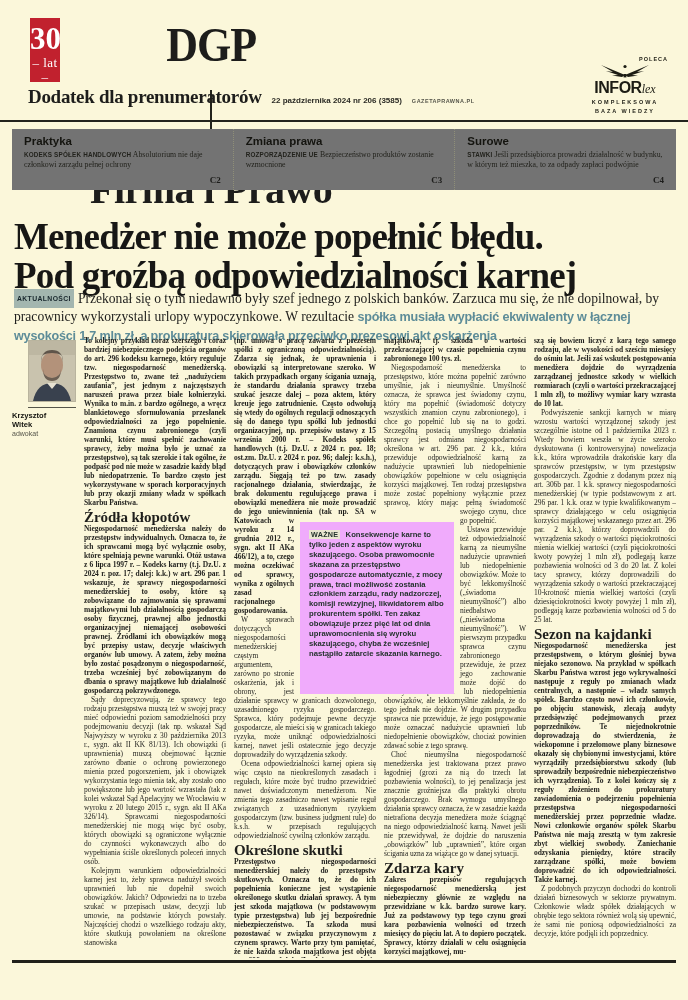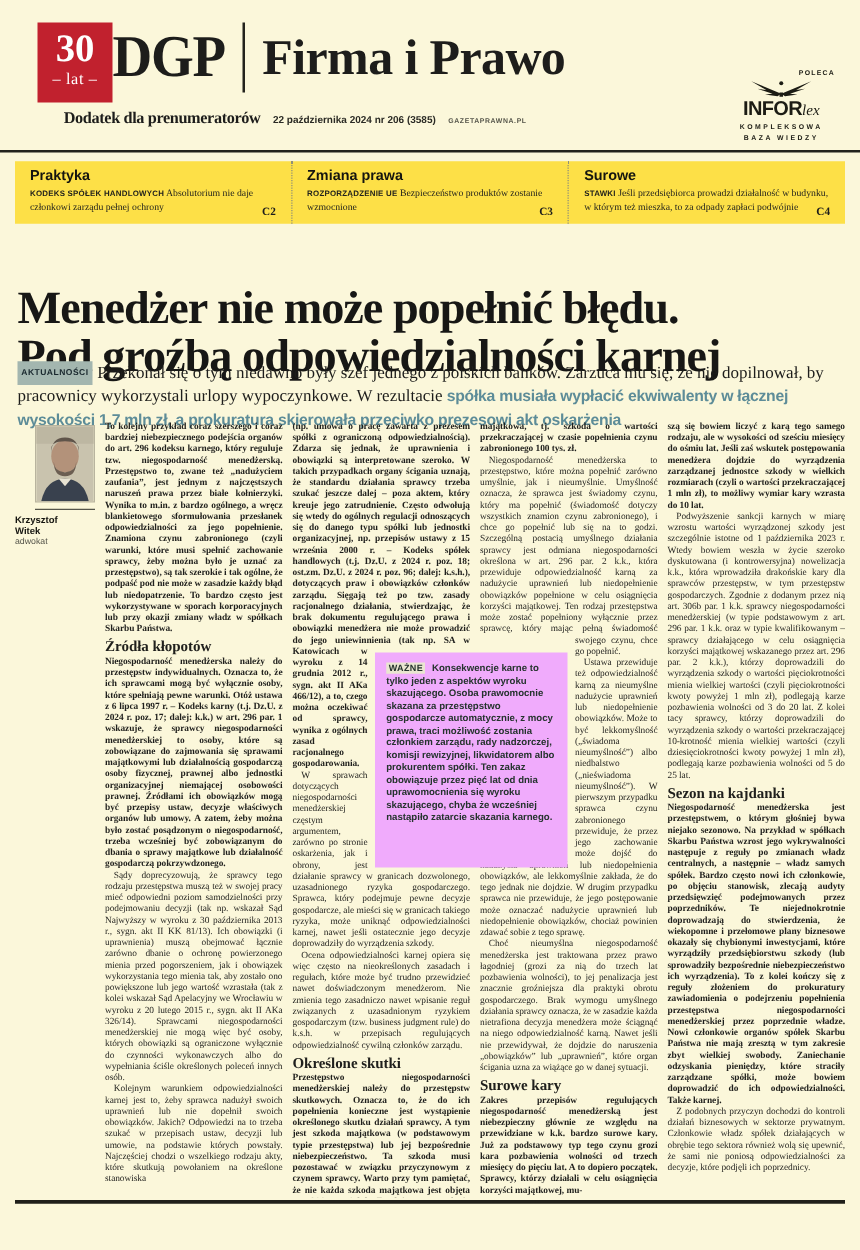--- a/index.html
+++ b/index.html
@@ -1,65 +1,65 @@
 <!DOCTYPE html>
 <html lang="pl"><head>
 <meta charset="utf-8">
 <style>
   html,body{margin:0;padding:0;}
   body{background:#e8e8e8;}
   .page{position:relative;width:688px;height:1000px;background:#fbf7da;overflow:hidden;
         font-family:"Liberation Serif",serif;color:#1d1d1b;margin:0 auto;}
 
   
-  .logo30{position:absolute;left:30px;top:18px;width:60px;height:64px;background:#c1212e;
+  .logo30{position:absolute;left:30px;top:18px;width:30px;height:64px;background:#c1212e;
           color:#fff;text-align:center;font-family:"Liberation Serif",serif;}
   .logo30 .n{display:block;font-size:31px;font-weight:700;line-height:34px;margin-top:4px;}
   .logo30 .l{display:block;font-size:13px;font-weight:400;line-height:14px;letter-spacing:.5px;}
-  .brandrow{position:absolute;left:90px;top:16px;display:flex;align-items:center;gap:14px;}
+  .brandrow{position:absolute;left:90px;top:16px;display:flex;align-items:center;gap:14px;flex-direction:column;}
   .brand{font-size:44px;font-weight:700;letter-spacing:-1px;line-height:60px;transform:scaleY(1.08);}
   .branddiv{width:2px;height:56px;background:#23231c;}
   .title{font-size:40px;font-weight:700;letter-spacing:-.5px;line-height:60px;}
   .subrow{position:absolute;left:28px;top:86px;width:560px;display:flex;align-items:baseline;gap:10px;}
-  .subtitle{font-size:13px;font-weight:700;letter-spacing:-.3px;margin-left:23px;}
+  .subtitle{font-size:19px;font-weight:700;letter-spacing:-.3px;}
   .issue{font-family:"Liberation Sans",sans-serif;font-size:8px;font-weight:700;color:#2a2a24;}
   .site{font-family:"Liberation Sans",sans-serif;font-size:5.5px;font-weight:700;letter-spacing:.5px;color:#55554a;}
   .infor{position:absolute;right:20px;top:56px;width:86px;text-align:center;font-family:"Liberation Sans",sans-serif;color:#1c1c14;}
   .infor .poleca{display:block;text-align:right;font-size:5.5px;font-weight:700;letter-spacing:1px;margin-bottom:1px;}
   .infor .wordmark{font-size:16px;font-weight:800;letter-spacing:-.5px;line-height:15px;}
   .infor .lex{font-family:"Liberation Serif",serif;font-style:italic;font-weight:400;font-size:12px;margin-top:36px;}
   .infor .tag{display:block;font-size:5.5px;font-weight:700;letter-spacing:2px;line-height:7px;margin-top:2px;}
   .hdr-rule{position:absolute;left:0;right:0;top:120px;height:2px;background:#23231c;}
 
   
-  .teasers{position:absolute;left:12px;right:12px;top:129px;height:50px;background:#fde047;
+  .teasers{position:absolute;left:12px;right:12px;top:129px;height:61px;background:#737373;
            display:flex;font-family:"Liberation Sans",sans-serif;}
   .teaser{flex:1;padding:6px 12px 4px 12px;position:relative;}
   .teaser + .teaser{border-left:1px dotted #8f8f78;}
   .teaser .sec{font-size:11.5px;font-weight:700;color:#14140f;margin-bottom:3px;}
   .teaser .body{font-family:"Liberation Serif",serif;font-size:7.8px;line-height:9.6px;color:#22221c;}
   .teaser .kick{font-family:"Liberation Sans",sans-serif;font-weight:700;font-size:6.3px;letter-spacing:.2px;}
   .teaser .pg{position:absolute;right:12px;bottom:5px;font-family:"Liberation Serif",serif;font-weight:700;font-size:9px;}
 
   
-  .headline{position:absolute;left:14px;top:202px;width:662px;font-size:37px;font-weight:700;
+  .headline{position:absolute;left:14px;top:192px;width:662px;font-size:37px;font-weight:700;
             letter-spacing:-.8px;line-height:39px;color:#171715;}
   .headline span{display:block;}
   .lead{position:absolute;left:14px;top:275px;width:662px;font-size:13.6px;line-height:17.8px;color:#1d1d1b;}
   .lead .badge{display:inline-block;background:#a3b6af;color:#17262c;font-family:"Liberation Sans",sans-serif;
                font-weight:700;font-size:6.8px;letter-spacing:.4px;padding:1px 3px;vertical-align:2px;margin-right:4px;}
   .lead .accent{color:#5d8c98;font-family:"Liberation Sans",sans-serif;font-weight:700;font-size:12.6px;letter-spacing:-.2px;}
 
   
   .bodygrid{position:absolute;left:12px;top:336px;width:664px;height:622px;overflow:hidden;
             display:grid;grid-template-columns:64px 1fr 1fr 1fr 1fr;column-gap:8px;}
   .col{font-size:7.5px;line-height:9px;text-align:justify;letter-spacing:-.05px;color:#1f1f1c;}
   .col p{margin:0;text-indent:7px;}
   .col p.fp{text-indent:0;font-weight:bold;}
-  .col h3{margin:5px 0 2px 0;font-size:12px;line-height:10px;font-weight:700;text-indent:0;}
+  .col h3{margin:5px 0 2px 0;font-size:15px;line-height:10px;font-weight:700;text-indent:0;}
   .spacer-r{float:right;width:79px;height:176px;margin-left:3px;}
   .spacer-l{float:left;width:73px;height:172px;margin-right:3px;}
   .col4{position:relative;}
   .cont{position:absolute;right:0;bottom:2px;background:#fbf7da;padding:2px 0 0 6px;
         font-weight:700;font-size:7.8px;font-family:"Liberation Sans",sans-serif;}
 
   
   .rail{font-family:"Liberation Sans",sans-serif;}
   .photo{width:46px;height:60px;margin:4px 0 0 16px;display:block;border:1px solid #b9b49e;}
   .railrule{border:none;border-top:1px solid #55554a;margin:5px 0 3px 16px;}
@@ -167,21 +167,21 @@
       <p>Ocena odpowiedzialności karnej opiera się więc często na nieokreślonych zasadach i regułach, które może być trudno przewidzieć nawet doświadczonym menedżerom. Nie zmienia tego zasadniczo nawet wpisanie reguł związanych z uzasadnionym ryzykiem gospodarczym (tzw. business judgment rule) do k.s.h. w przepisach regulujących odpowiedzialność cywilną członków zarządu.</p>
       <h3>Określone skutki</h3>
       <p class="fp">Przestępstwo niegospodarności menedżerskiej należy do przestępstw skutkowych. Oznacza to, że do ich popełnienia konieczne jest wystąpienie określonego skutku działań sprawcy. A tym jest szkoda majątkowa (w podstawowym typie przestępstwa) lub jej bezpośrednie niebezpieczeństwo. Ta szkoda musi pozostawać w związku przyczynowym z czynem sprawcy. Warto przy tym pamiętać, że nie każda szkoda majątkowa jest objęta art. 296 par. 1 k.k. Zgodnie z tą regulacją bowiem skutkiem czynu sprawcy musi być znaczna szkoda</p>
     </div>
 
     <div class="col">
       <p class="fp">majątkowa, tj. szkoda o wartości przekraczającej w czasie popełnienia czynu zabronionego 100 tys. zł.</p>
       <p><span>Niegospodarność menedżerska to przestępstwo, które można popełnić zarówno umyślnie, jak i nieumyślnie. Umyślność oznacza, że sprawca jest świadomy czynu, który ma popełnić (świadomość dotyczy wszystkich znamion czynu zabronionego), i chce go popełnić lub się na to godzi. Szczególną postacią umyślnego działania sprawcy jest odmiana niegospodarności określona w art. 296 par. 2 k.k., która przewiduje odpowiedzialność karną za nadużycie uprawnień lub niedopełnienie obowiązków popełnione w celu osiągnięcia korzyści majątkowej. Ten rodzaj przestępstwa może zostać popełniony wyłącznie przez sprawcę, który mając pełną świadomość swojego </span><span class="spacer-l"></span><span>czynu, chce go popełnić.</span></p>
       <p>Ustawa przewiduje też odpowiedzialność karną za nieumyślne nadużycie uprawnień lub niedopełnienie obowiązków. Może to być lekkomyślność („świadoma nieumyślność”) albo niedbalstwo („nieświadoma nieumyślność”). W pierwszym przypadku sprawca czynu zabronionego przewiduje, że przez jego zachowanie może dojść do nadużycia uprawnień lub niedopełnienia obowiązków, ale lekkomyślnie zakłada, że do tego jednak nie dojdzie. W drugim przypadku sprawca nie przewiduje, że jego postępowanie może oznaczać nadużycie uprawnień lub niedopełnienie obowiązków, chociaż powinien zdawać sobie z tego sprawę.</p>
       <p>Choć nieumyślna niegospodarność menedżerska jest traktowana przez prawo łagodniej (grozi za nią do trzech lat pozbawienia wolności), to jej penalizacja jest znacznie groźniejsza dla praktyki obrotu gospodarczego. Brak wymogu umyślnego działania sprawcy oznacza, że w zasadzie każda nietrafiona decyzja menedżera może ściągnąć na niego odpowiedzialność karną. Nawet jeśli nie przewidywał, że dojdzie do naruszenia „obowiązków” lub „uprawnień”, które organ ścigania uzna za wiążące go w danej sytuacji.</p>
-      <h3>Surowe kary</h3>
+      <h3>Zdarza kary</h3>
       <p class="fp">Zakres przepisów regulujących niegospodarność menedżerską jest niebezpieczny głównie ze względu na przewidziane w k.k. bardzo surowe kary. Już za podstawowy typ tego czynu grozi kara pozbawienia wolności od trzech miesięcy do pięciu lat. A to dopiero początek. Sprawcy, którzy działali w celu osiągnięcia korzyści majątkowej, mu-</p>
     </div>
 
     <div class="col col4">
       <p class="fp">szą się bowiem liczyć z karą tego samego rodzaju, ale w wysokości od sześciu miesięcy do ośmiu lat. Jeśli zaś wskutek postępowania menedżera dojdzie do wyrządzenia zarządzanej jednostce szkody w wielkich rozmiarach (czyli o wartości przekraczającej 1 mln zł), to możliwy wymiar kary wzrasta do 10 lat.</p>
       <p>Podwyższenie sankcji karnych w miarę wzrostu wartości wyrządzonej szkody jest szczególnie istotne od 1 października 2023 r. Wtedy bowiem weszła w życie szeroko dyskutowana (i kontrowersyjna) nowelizacja k.k., która wprowadziła drakońskie kary dla sprawców przestępstw, w tym przestępstw gospodarczych. Zgodnie z dodanym przez nią art. 306b par. 1 k.k. sprawcy niegospodarności menedżerskiej (w typie podstawowym z art. 296 par. 1 k.k. oraz w typie kwalifikowanym – sprawcy działającego w celu osiągnięcia korzyści majątkowej wskazanego przez art. 296 par. 2 k.k.), którzy doprowadzili do wyrządzenia szkody o wartości pięciokrotności mienia wielkiej wartości (czyli pięciokrotności kwoty powyżej 1 mln zł), podlegają karze pozbawienia wolności od 3 do 20 lat. Z kolei tacy sprawcy, którzy doprowadzili do wyrządzenia szkody o wartości przekraczającej 10-krotność mienia wielkiej wartości (czyli dziesięciokrotności kwoty powyżej 1 mln zł), podlegają karze pozbawienia wolności od 5 do 25 lat.</p>
       <h3>Sezon na kajdanki</h3>
       <p class="fp">Niegospodarność menedżerska jest przestępstwem, o którym głośniej bywa niejako sezonowo. Na przykład w spółkach Skarbu Państwa wzrost jego wykrywalności następuje z reguły po zmianach władz centralnych, a następnie – władz samych spółek. Bardzo często nowi ich członkowie, po objęciu stanowisk, zlecają audyty przedsięwzięć podejmowanych przez poprzedników. Te niejednokrotnie doprowadzają do stwierdzenia, że wiekopomne i przełomowe plany biznesowe okazały się chybionymi inwestycjami, które wyrządziły przedsiębiorstwu szkody (lub sprowadziły bezpośrednie niebezpieczeństwo ich wyrządzenia). To z kolei kończy się z reguły złożeniem do prokuratury zawiadomienia o podejrzeniu popełnienia przestępstwa niegospodarności menedżerskiej przez poprzednie władze. Nowi członkowie organów spółek Skarbu Państwa nie mają zresztą w tym zakresie zbyt wielkiej swobody. Zaniechanie odzyskania pieniędzy, które straciły zarządzane spółki, może bowiem doprowadzić do ich odpowiedzialności. Także karnej.</p>
       <p>Z podobnych przyczyn dochodzi do kontroli działań biznesowych w sektorze prywatnym. Członkowie władz spółek działających w obrębie tego sektora również wolą się upewnić, że sami nie poniosą odpowiedzialności za decyzje, które podjęli ich poprzednicy.</p>
       <div class="cont">Dokończenie na s. C2</div>

